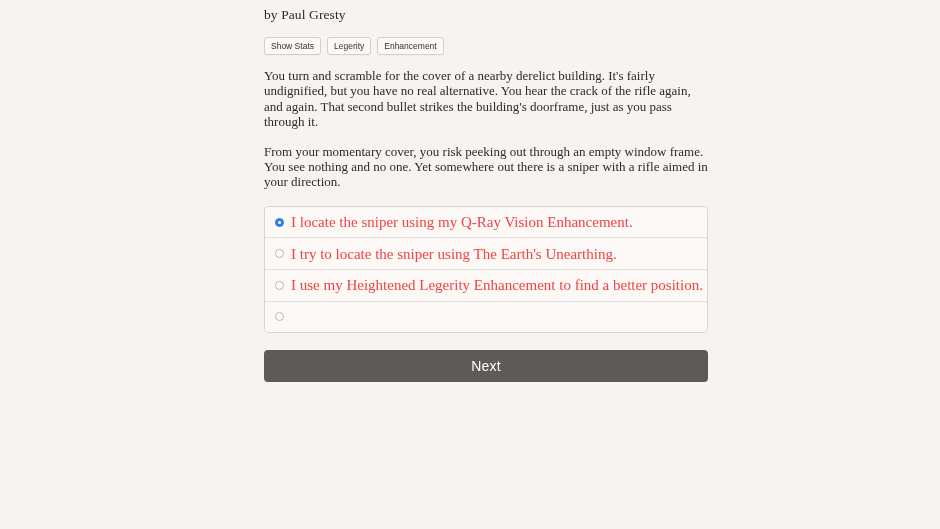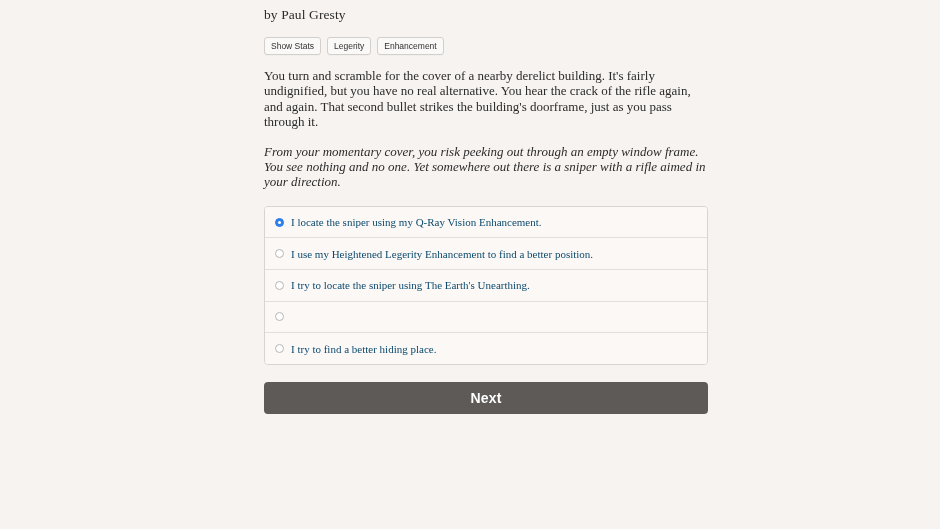--- a/index.html
+++ b/index.html
@@ -67,21 +67,20 @@
   .story p {
     margin: 0 0 14px 0;
     font-family: "Liberation Serif", serif;
     font-size: 13px;
     line-height: 15.4px;
     color: #2b2b2b;
     text-align: left;
   }
   .story p:last-child {
     margin-bottom: 6px;
-    font-style: italic;
   }
 
   
   .choices {
     margin-top: 16px;
     border: 1px solid #d8d4d1;
     border-radius: 4px;
     background: #fbf8f6;
     overflow: hidden;
   }
@@ -121,38 +120,38 @@
     width: 3px;
     height: 3px;
     margin-left: -1.5px;
     margin-top: -1.5px;
     border-radius: 50%;
     background: #ffffff;
   }
 
   .choice-label {
     font-family: "Liberation Serif", serif;
-    font-size: 11px;
+    font-size: 15px;
     line-height: 14px;
-    color: #0c4a6e;
+    color: #ef4444;
     white-space: nowrap;
   }
 
   
   .next-btn {
     margin-top: 17px;
     width: 100%;
     height: 26px;
     background: #5d5a57;
     border: none;
     border-radius: 4px;
     color: #ffffff;
     font-family: "Liberation Sans", sans-serif;
     font-size: 14px;
-    font-weight: bold;
+    font-weight: normal;
     letter-spacing: 0.2px;
     cursor: pointer;
     display: flex;
     align-items: center;
     justify-content: center;
     padding: 16px;
   }
 </style>
 </head>
 <body>
@@ -173,31 +172,27 @@
       <p>From your momentary cover, you risk peeking out through an empty window frame. You see nothing and no one. Yet somewhere out there is a sniper with a rifle aimed in your direction.</p>
     </div>
 
     <div class="choices">
       <div class="choice">
         <span class="radio checked"></span>
         <span class="choice-label">I locate the sniper using my Q-Ray Vision Enhancement.</span>
       </div>
       <div class="choice">
         <span class="radio"></span>
+        <span class="choice-label">I try to locate the sniper using The Earth's Unearthing.</span>
+      </div>
+      <div class="choice">
+        <span class="radio"></span>
         <span class="choice-label">I use my Heightened Legerity Enhancement to find a better position.</span>
       </div>
       <div class="choice">
         <span class="radio"></span>
-        <span class="choice-label">I try to locate the sniper using The Earth's Unearthing.</span>
-      </div>
-      <div class="choice">
-        <span class="radio"></span>
-      </div>
-      <div class="choice">
-        <span class="radio"></span>
-        <span class="choice-label">I try to find a better hiding place.</span>
       </div>
     </div>
 
     <button class="next-btn">Next</button>
 
   </div>
 </div>
 
 </body></html>

